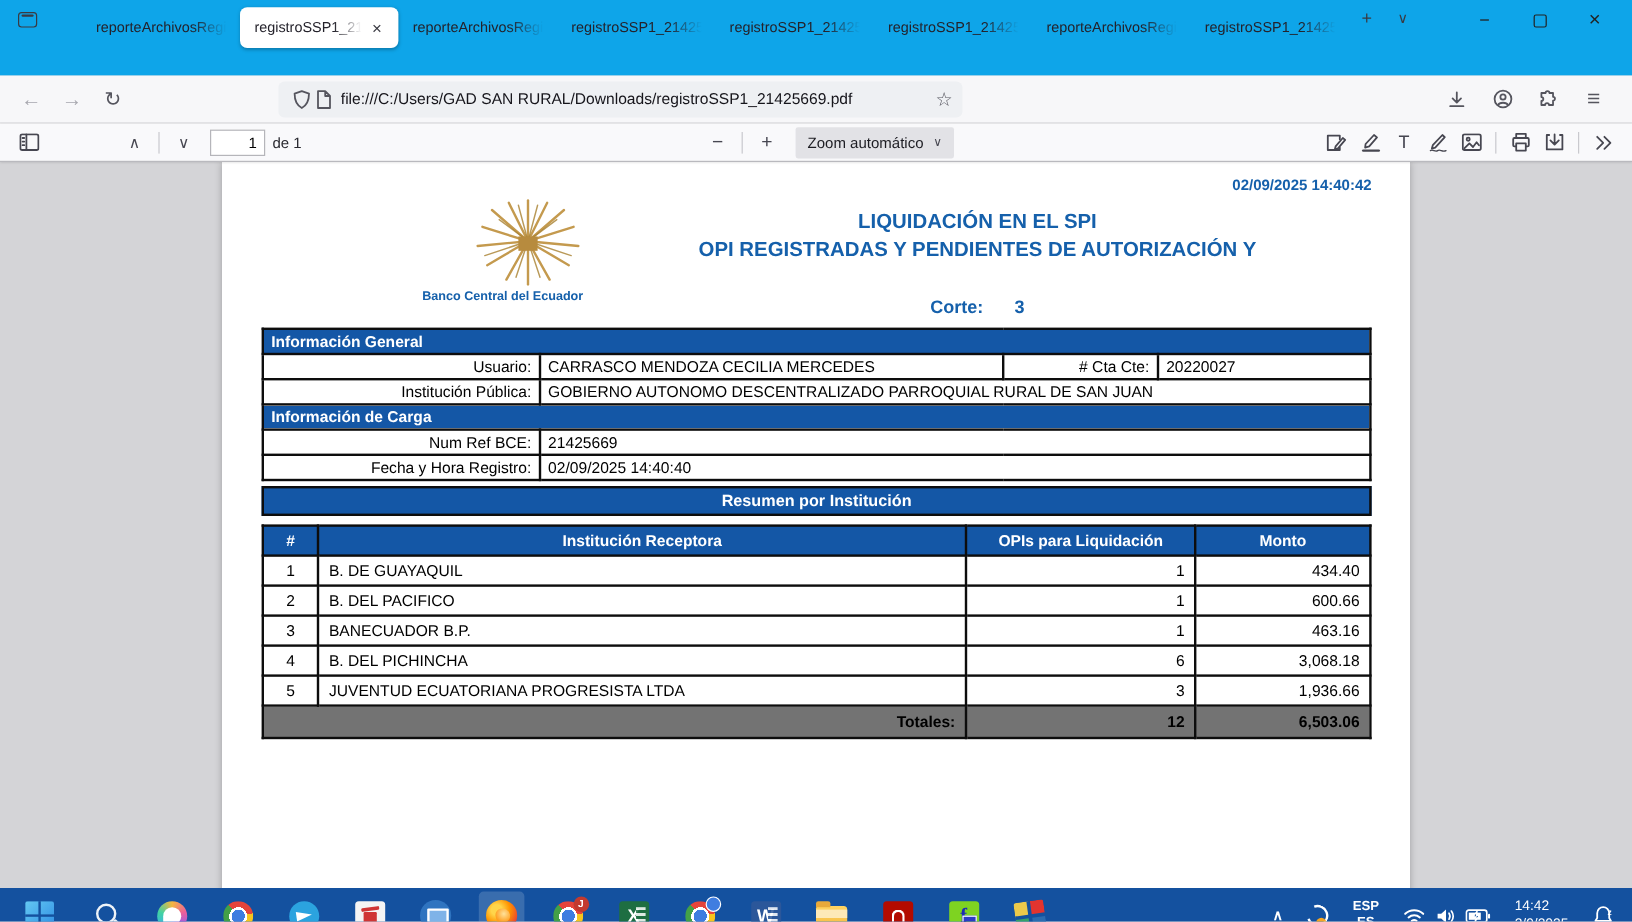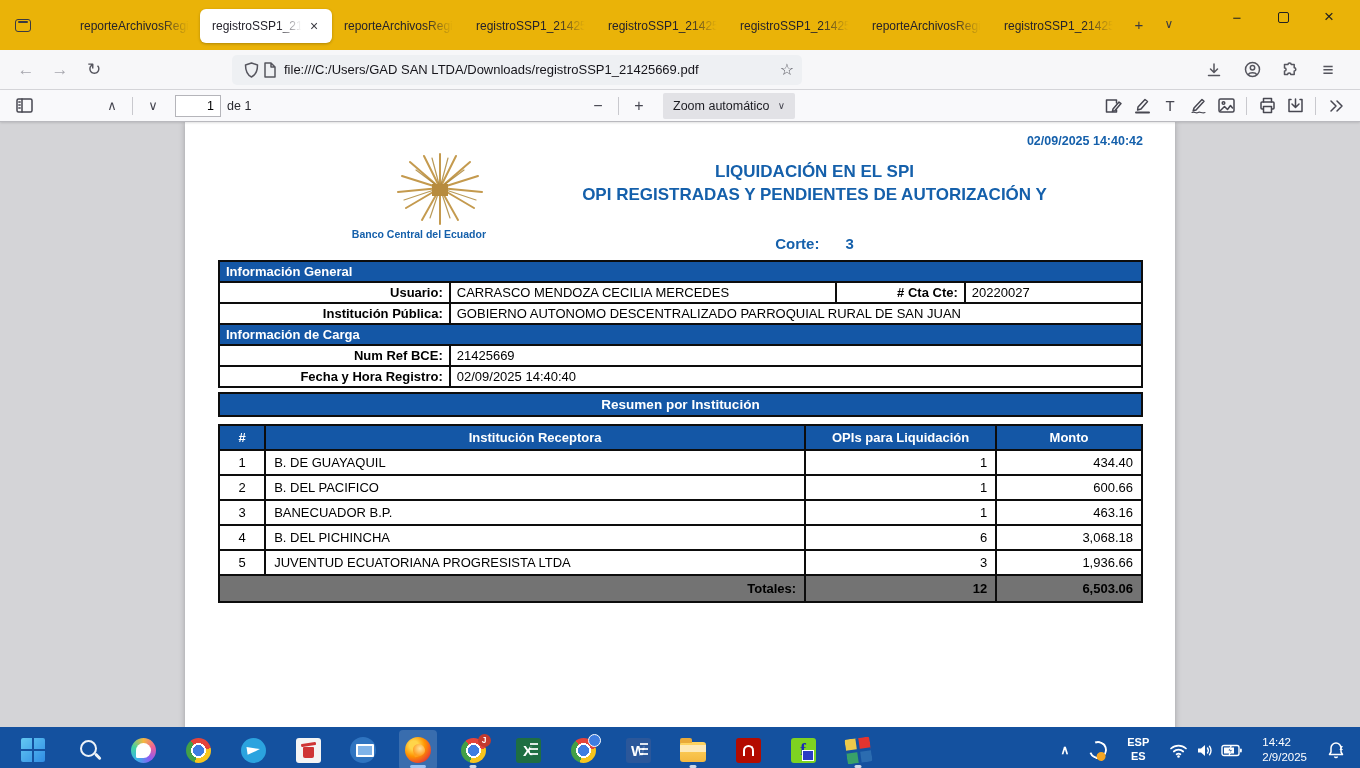--- a/index.html
+++ b/index.html
@@ -1,20 +1,20 @@
 <!DOCTYPE html>
 <html><head>
 <meta charset="utf-8">
 <style>
   * { margin:0; padding:0; box-sizing:border-box; }
   html,body { width:1360px; height:768px; overflow:hidden;
     font-family:"Liberation Sans", sans-serif; background:#d4d4d7; }
 
   
-  .tabbar { height:50px; background:#eab308; display:flex; align-items:center; padding:0 8px 0 6px; }
+  .tabbar { height:63px; background:#0ea5e9; display:flex; align-items:flex-start; padding:0 8px 0 6px; }
   .fxview { width:34px; height:32px; border-radius:6px; display:flex; align-items:center; justify-content:center; margin-right:28px; }
   .fxview-glyph { width:16px; height:13px; border:1.6px solid #3a3a42; border-radius:3px; position:relative; }
   .fxview-glyph::before { content:""; position:absolute; left:2px; right:2px; top:1.5px; height:1.8px; background:#3a3a42; border-radius:1px; }
   .tabs { display:flex; height:45px; align-items:flex-end; flex:0 1 auto; min-width:0; }
   .tab { width:132px; height:34px; margin-bottom:5px; display:flex; align-items:center; padding:0 8px 0 12px; border-radius:6px; color:#24222b; font-size:12px; position:relative; flex:0 1 auto; min-width:0; }
   .tab .tab-label { white-space:nowrap; overflow:hidden; flex:1; min-width:0;
      -webkit-mask-image:linear-gradient(90deg,#000 72%,transparent 97%);
      mask-image:linear-gradient(90deg,#000 72%,transparent 97%); }
   .tab.active { background:#ffffff; box-shadow:0 1px 3px rgba(0,0,0,.25); }
   .tab .tab-close { width:20px; height:20px; border-radius:4px; display:flex; align-items:center; justify-content:center; font-size:14px; color:#3a3a42; flex:0 0 auto; }
@@ -55,21 +55,21 @@
   .logo-box { width:268px; display:flex; flex-direction:column; align-items:flex-end; padding-left:14px; }
   .logo-caption { color:var(--blue); font-size:10.5px; font-weight:bold; margin-top:2px; }
   .title-box { flex:1; text-align:center; padding-top:10px; }
   .doc-title { color:var(--blue); font-size:17px; font-weight:bold; line-height:1.38; }
   .corte { color:var(--blue); font-size:15px; font-weight:bold; margin-top:28px; }
   .corte .corte-val { margin-left:26px; }
   .doc-body { padding:0 32px 13px 33px; margin-top:8px; }
   table.grid { width:100%; border-collapse:collapse; table-layout:fixed; }
   table.grid td { border:2px solid #0d0d0d; font-size:13px; padding:2px 6px; height:21px; overflow:hidden; white-space:nowrap; }
   td.sect { background:#1457a6; color:#fff; font-weight:bold; font-size:13px; padding-left:6px; }
-  td.lbl { font-weight:bold; text-align:right; padding-right:8px; }
+  td.lbl { font-weight:normal; text-align:right; padding-right:8px; }
   .resumen-bar { border:2px solid #0d0d0d; background:#1457a6; color:#fff; font-weight:bold; font-size:13.5px; text-align:center; padding:3px 0; margin-top:4px; }
   table.sum { width:100%; border-collapse:collapse; table-layout:fixed; margin-top:7px; }
   table.sum th { border:2px solid #0d0d0d; background:#1457a6; color:#fff; font-size:13px; padding:4px 4px; }
   table.sum td { border:2px solid #0d0d0d; font-size:13px; padding:3px 8px; height:25px; white-space:nowrap; overflow:hidden; }
   td.c { text-align:center; } td.r { text-align:right; }
   tr.totals td { background:#737373; font-weight:bold; height:27px;margin-left:21px; }
 
   
   .taskbar { height:46px; background:#14519f; display:flex; align-items:center; padding:0 10px 0 14px; }
   .tb-apps { display:flex; align-items:center; gap:17px; }
@@ -181,21 +181,21 @@
     <span class="url-icon">
       <svg class="nav-svg w" width="15" height="16" viewBox="0 0 15 16">
           <path d="M7.5 1 L13.5 3 C13.5 9 11.5 13 7.5 15 C3.5 13 1.5 9 1.5 3 Z"></path>
         </svg>
     </span>
     <span class="url-icon">
       <svg class="nav-svg w" width="13" height="16" viewBox="0 0 13 16">
           <path d="M2 1 h6 l4 4 v10 h-10 z M8 1 v4 h4"></path>
         </svg>
     </span>
-    <span class="url-text">file:///C:/Users/GAD SAN LTDA/Downloads/registroSSP1_21425669.pdf</span>
+    <span class="url-text">file:///C:/Users/GAD SAN RURAL/Downloads/registroSSP1_21425669.pdf</span>
     <span class="star">☆</span>
   </div>
   <div class="nav-right">
     <div class="nav-btn">
       <svg class="nav-svg w" width="16" height="16" viewBox="0 0 16 16">
           <path d="M8 2 v8 M4.5 7 L8 10.5 L11.5 7 M2.5 13.5 h11"></path>
         </svg>
     </div>
     <div class="nav-btn">
       <svg class="nav-svg w" width="17" height="17" viewBox="0 0 17 17">

